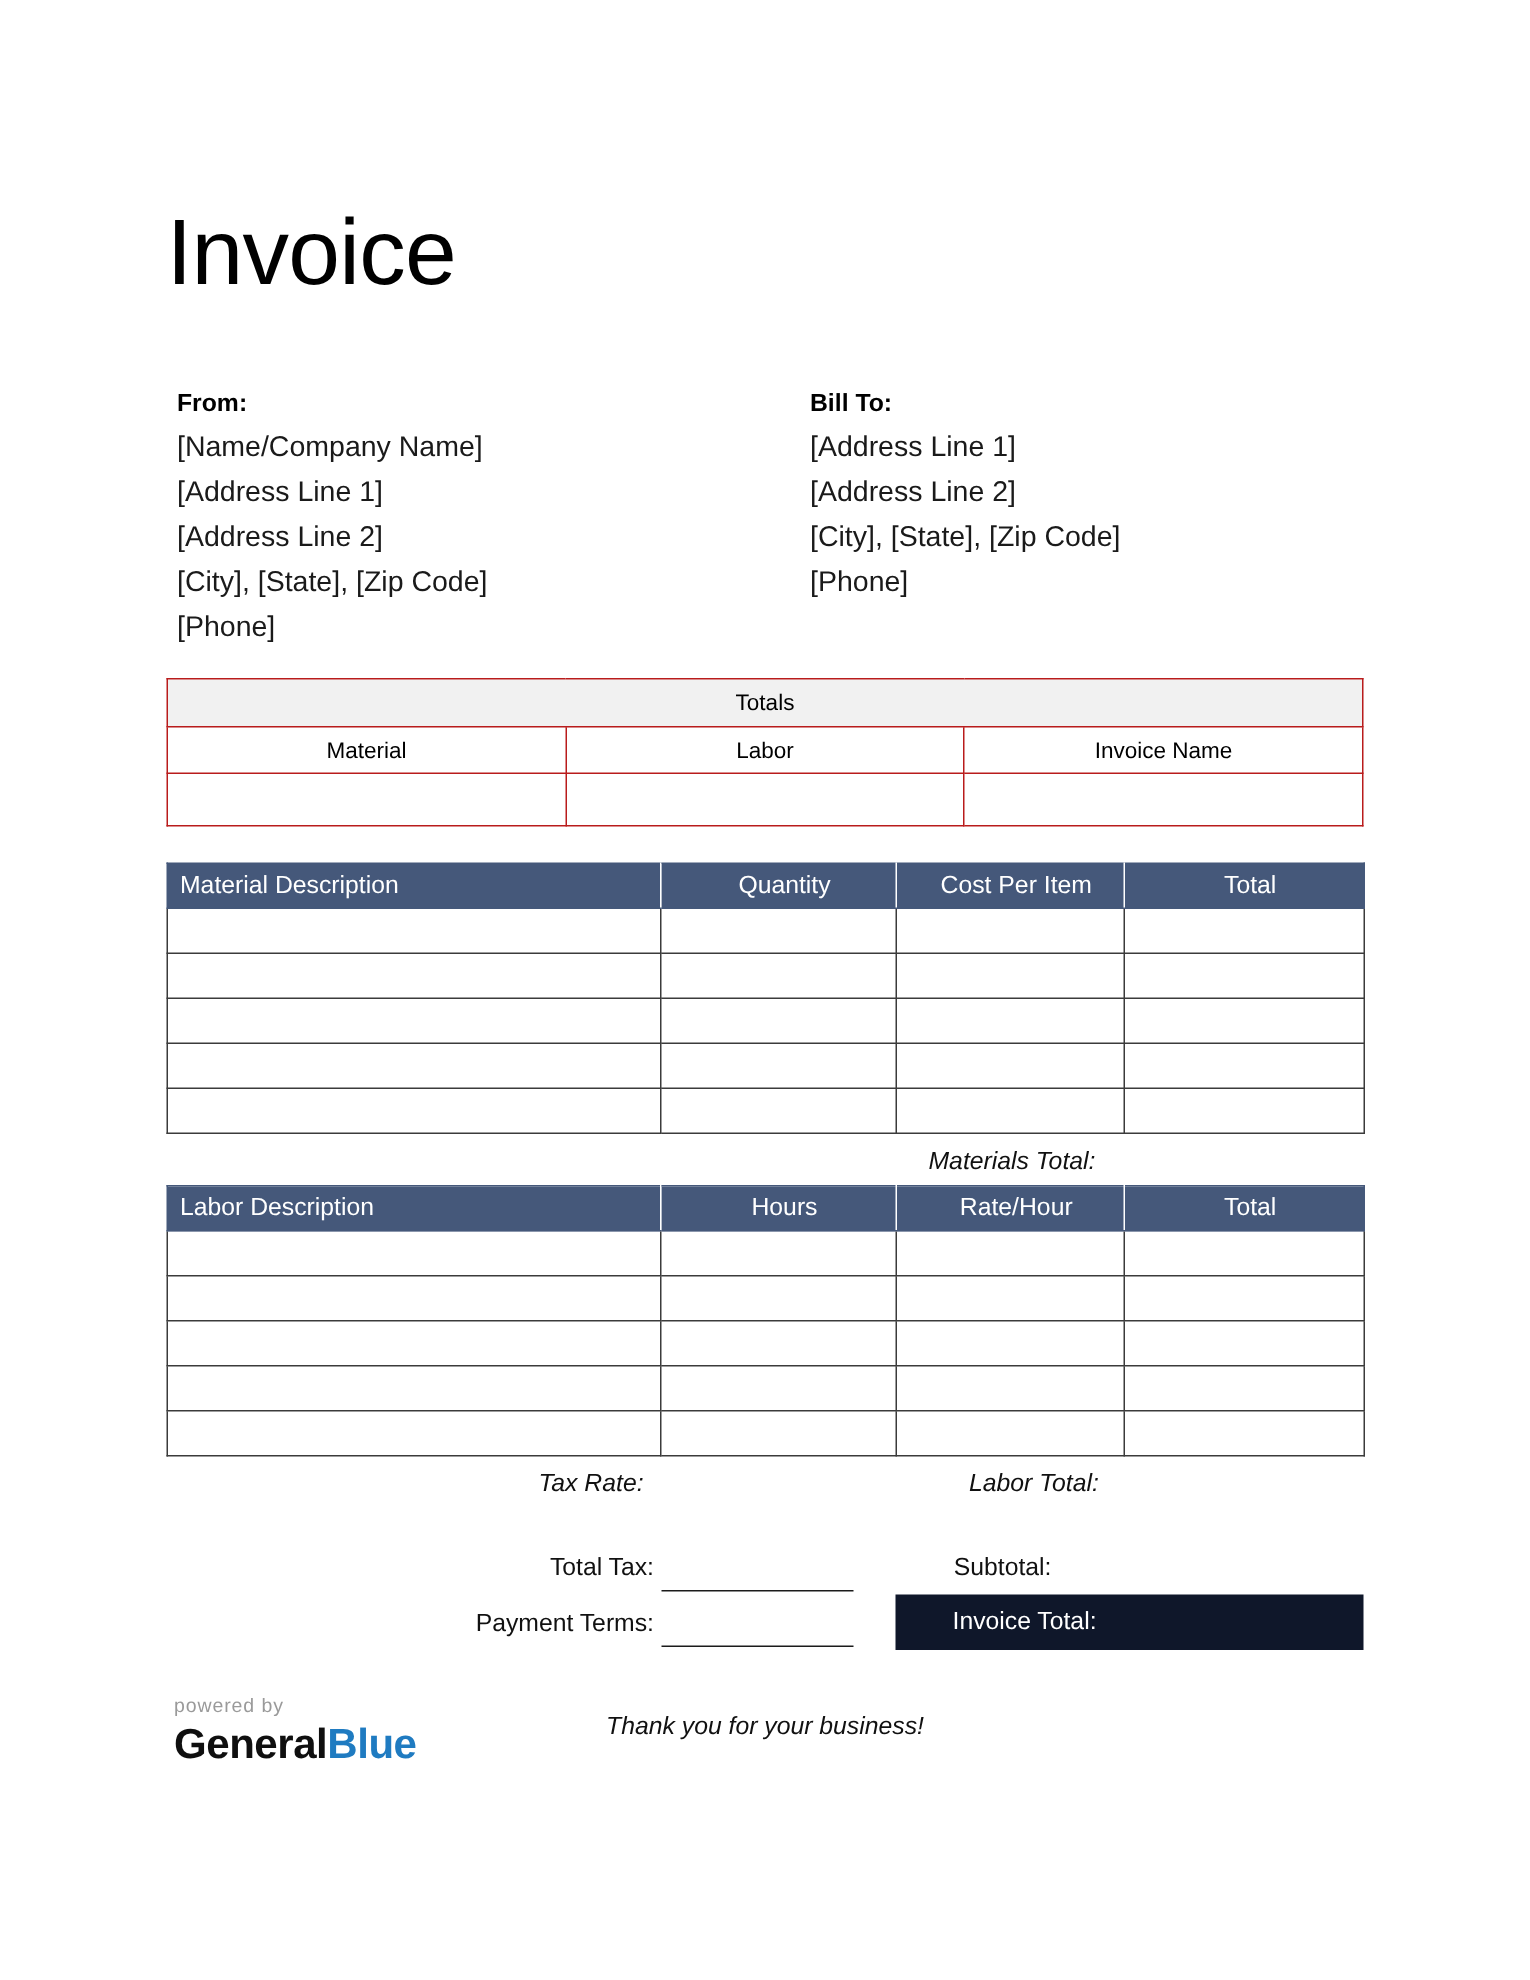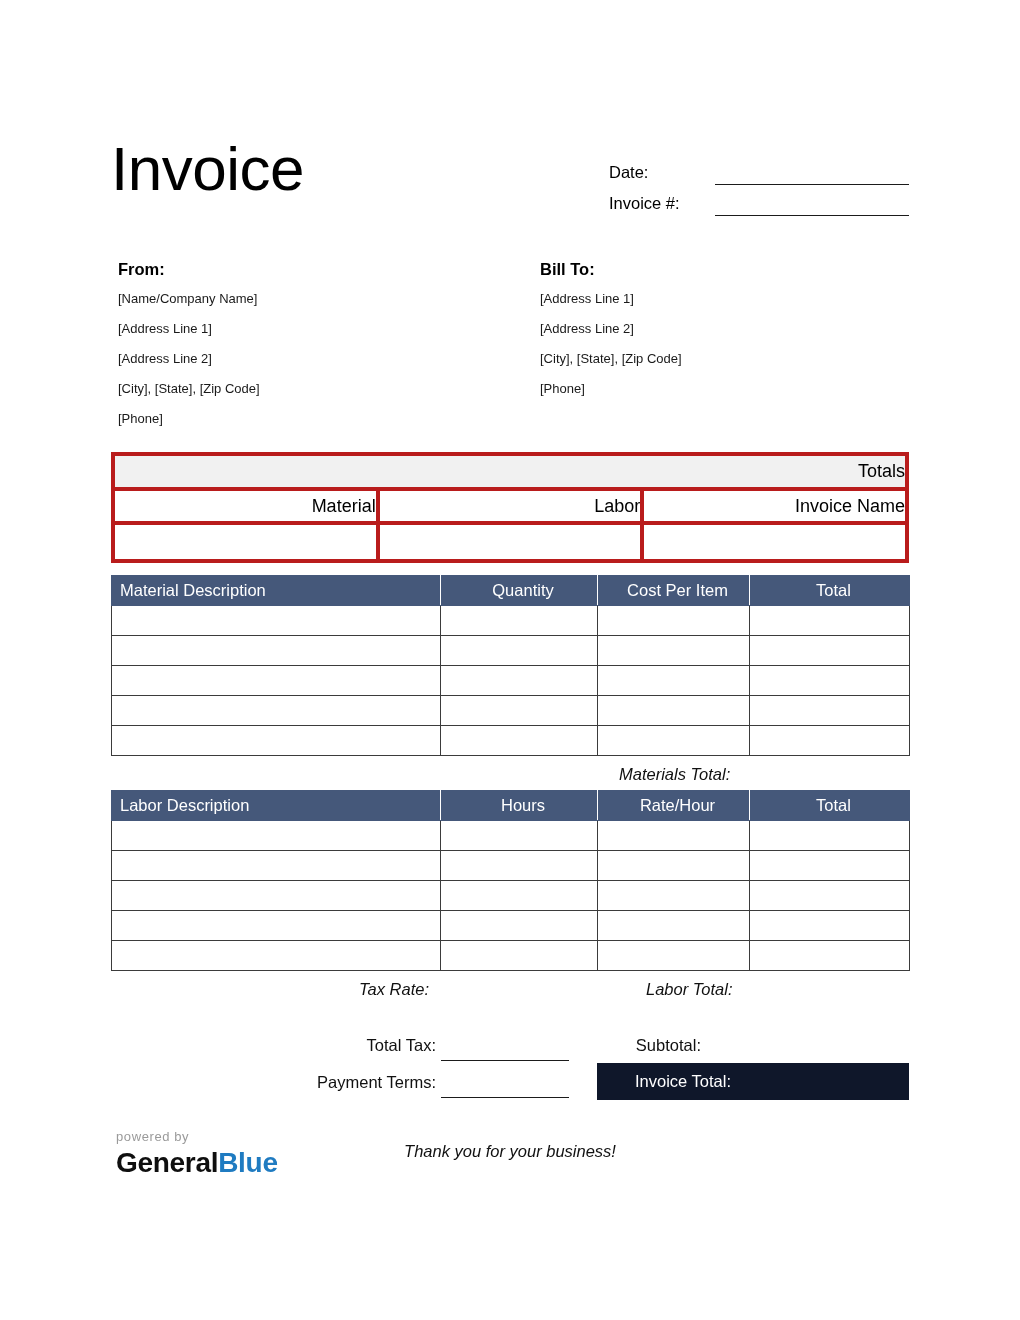--- a/index.html
+++ b/index.html
@@ -77,40 +77,40 @@
   }
   .addr-col.right {
     width: 370px;
   }
   .addr-title {
     font-size: 16.5px;
     line-height: 30px;
     font-weight: bold;
   }
   .addr-line {
-    font-size: 13px;
+    font-size: 19px;
     line-height: 30px;
     font-weight: 400;
     color: #1a1a1a;
   }
 
   
   .totals-table {
     position: absolute;
     left: 111px;
     top: 452px;
     width: 798px;
     border-collapse: collapse;
     table-layout: fixed;
   }
   .totals-table td {
-    border: 4px solid #b91c1c;
+    border: 1px solid #b91c1c;
     height: 30px;
-    font-size: 18px;
-    text-align: right;
+    font-size: 15px;
+    text-align: center;
     vertical-align: middle;
     padding: 0;
   }
   .totals-table .totals-head {
     background: #f1f1f1;
     height: 31px;
   }
   .totals-table .totals-blank {
     height: 34px;
   }
@@ -260,30 +260,20 @@
   }
 </style>
 </head>
 <body>
 
 <div class="page">
 
   <div class="header">
     <div class="invoice-title">Invoice</div>
 
-    <div class="meta">
-      <div class="meta-row">
-        <span class="meta-label">Date:</span>
-        <span class="meta-line"></span>
-      </div>
-      <div class="meta-row">
-        <span class="meta-label">Invoice #:</span>
-        <span class="meta-line"></span>
-      </div>
-    </div>
   </div>
 
   <div class="addresses">
 
     <div class="addr-col">
       <div class="addr-title">From:</div>
       <div class="addr-line">[Name/Company Name]</div>
       <div class="addr-line">[Address Line 1]</div>
       <div class="addr-line">[Address Line 2]</div>
       <div class="addr-line">[City], [State], [Zip Code]</div>

